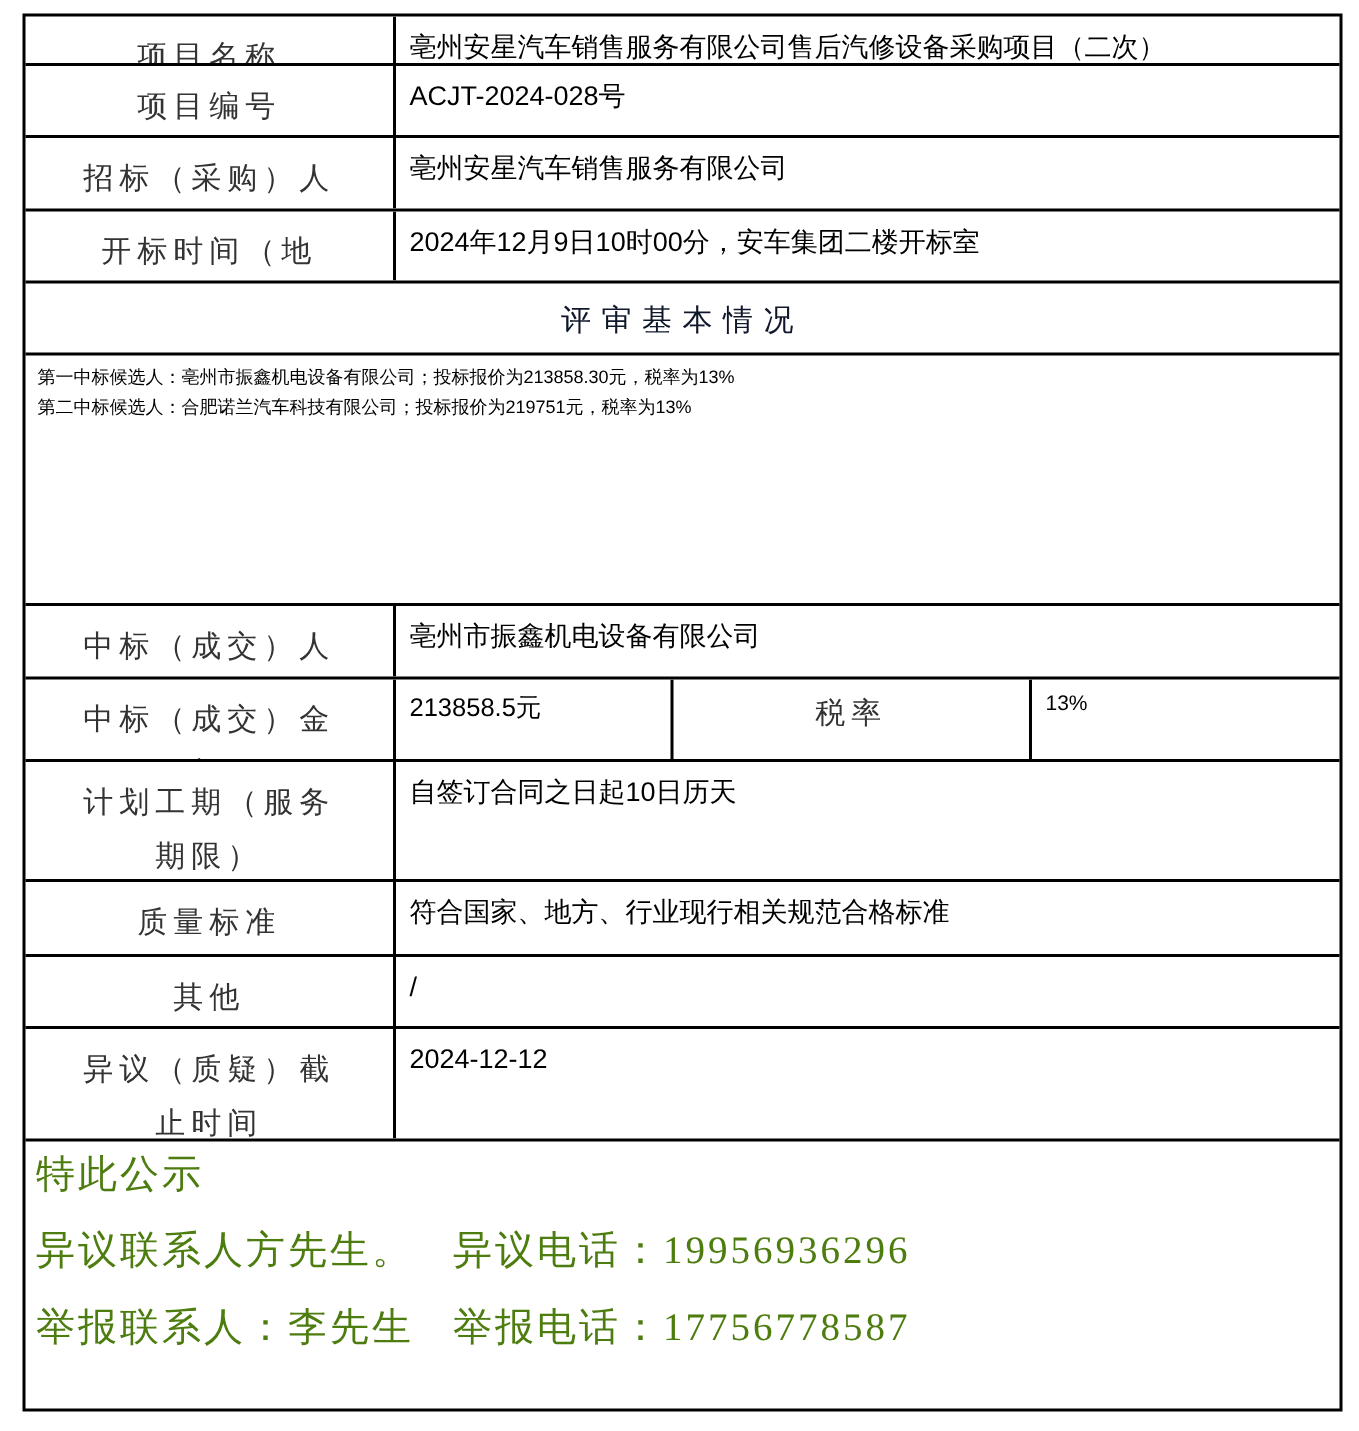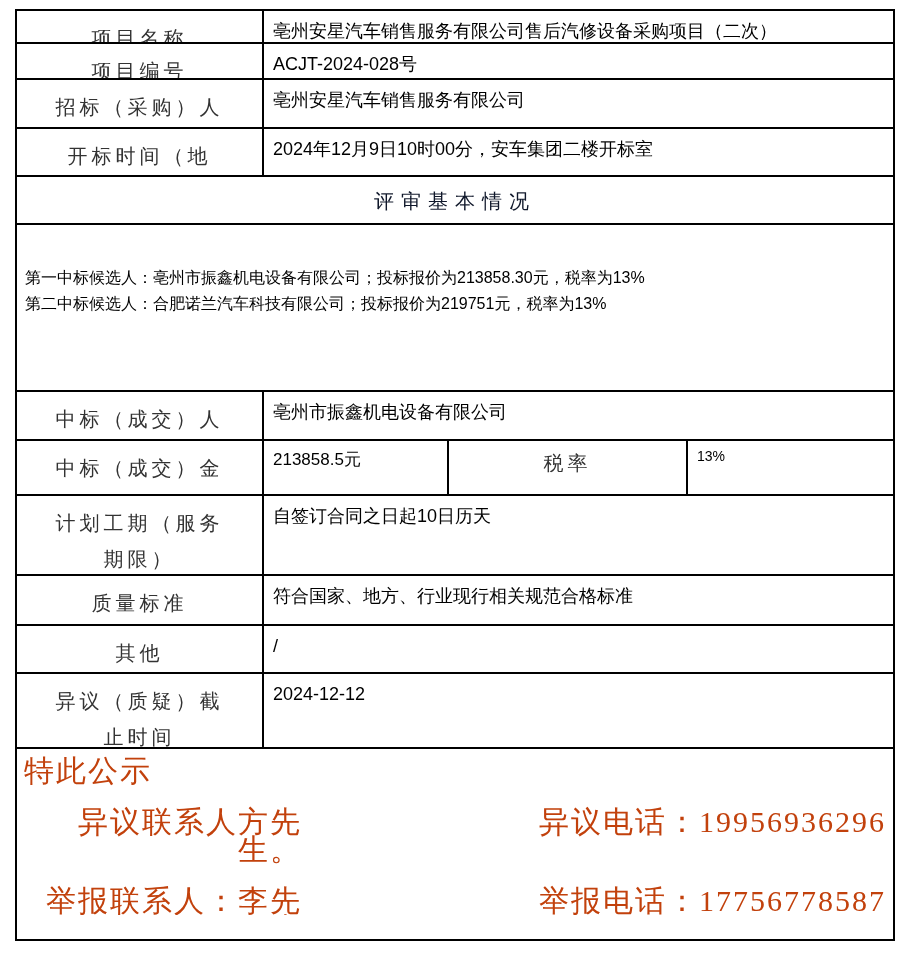--- a/index.html
+++ b/index.html
@@ -6,51 +6,51 @@
   body{
     width:906px;height:954px;position:relative;background:#ffffff;
     font-family:"Liberation Sans","DejaVu Sans",sans-serif;color:#000;
   }
   .tbl{
     position:absolute;left:15px;top:9px;width:880px;height:932px;
     box-sizing:border-box;border:2px solid #000;background:#fff;
   }
   .row{display:flex;box-sizing:border-box;border-bottom:2px solid #000;overflow:hidden;}
   .row:last-child{border-bottom:none;}
-  .r1{height:33px}.r2{height:36px}.r3{height:49px}.r4{height:48px}
+  .r1{height:33px}.r2{height:48px}.r3{height:49px}.r4{height:48px}
   .r5{height:48px}.r6{height:167px}.r7{height:49px}.r8{height:55px}
   .r9{height:80px}.r10{height:50px}.r11{height:48px}.r12{height:75px}.r13{height:166px}
   .lbl{
     width:247px;flex:0 0 247px;box-sizing:border-box;border-right:2px solid #000;
     padding:9px 27px 0;text-align:center;
     font-family:"Liberation Serif","DejaVu Serif",serif;
     font-size:20px;letter-spacing:4px;line-height:1.8;color:#333;
   }
   .val{
     flex:1;box-sizing:border-box;padding:7px 9px 0;
     font-size:18px;line-height:1.55;color:#000;
   }
   .hdr{
     flex:1;text-align:center;padding-top:11px;
     font-family:"Liberation Serif","DejaVu Serif",serif;
     font-size:20px;letter-spacing:7px;color:#0f172a;
   }
-  .cand{flex:1;box-sizing:border-box;padding:15px 8px 0;font-size:16px;line-height:1.65;margin-top:25px;}
+  .cand{flex:1;box-sizing:border-box;padding:5px 8px 0;font-size:12px;line-height:1.65;}
   .cell{box-sizing:border-box;border-right:2px solid #000;}
   .amt-val{width:185px;flex:0 0 185px;padding:7px 9px 0;font-size:17px;}
   .amt-taxlbl{
     width:239px;flex:0 0 239px;text-align:center;padding-top:9px;
     font-family:"Liberation Serif","DejaVu Serif",serif;
     font-size:20px;letter-spacing:4px;color:#333;
   }
   .amt-taxval{flex:1;padding:7px 9px 0;font-size:14px;box-sizing:border-box;}
   .footer{
     flex:1;box-sizing:border-box;padding:8px 7px 0;
     font-family:"Liberation Serif","DejaVu Serif",serif;
-    font-size:30px;letter-spacing:2px;color:#c2410c;line-height:28px;text-align:right;
+    font-size:26px;letter-spacing:2px;color:#4d7c0f;line-height:28px;
   }
   .footer .fline{display:flex;margin-bottom:23px;}
   .footer .fcol1{flex:0 0 278px;}
   .footer .fcol2{flex:1;}
 </style>
 </head>
 <body>
 
 <div class="tbl">
 

